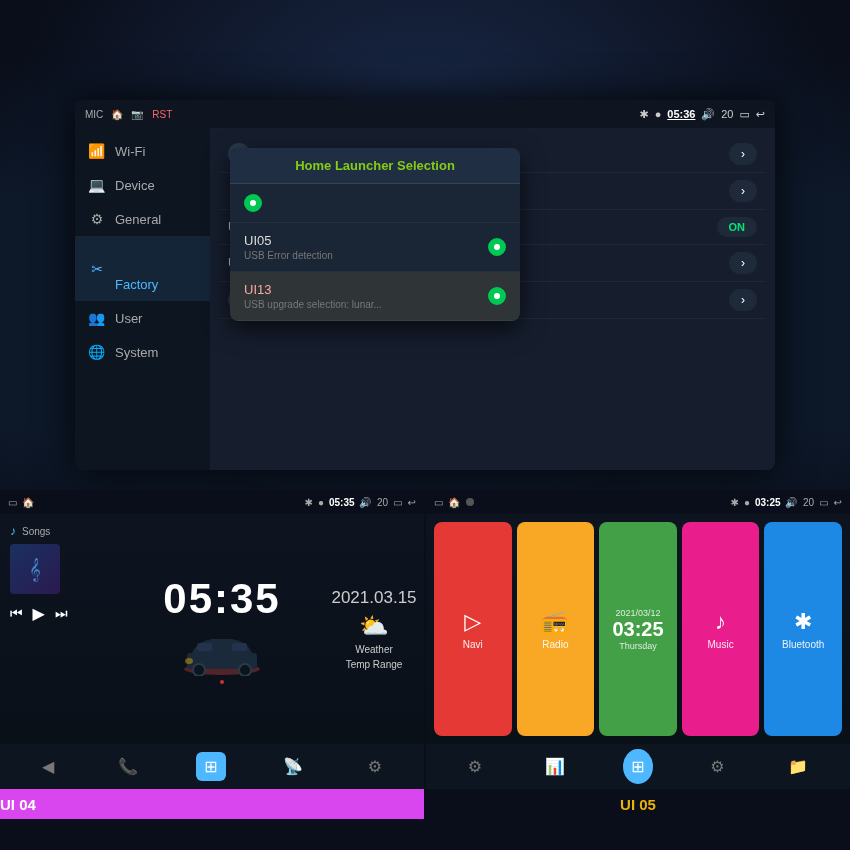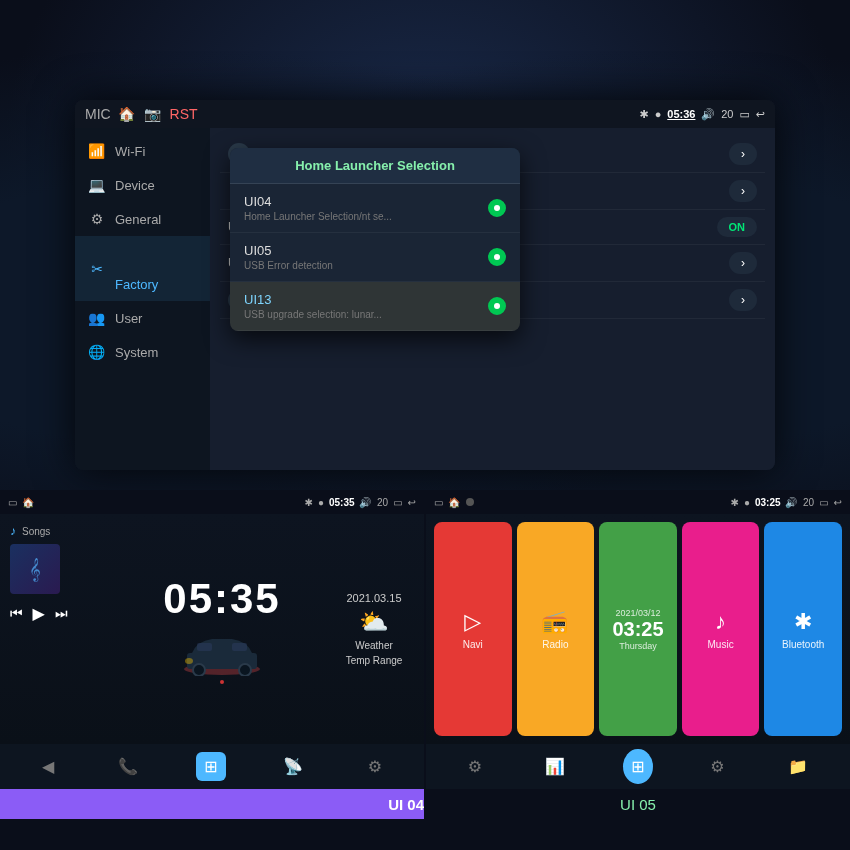--- a/index.html
+++ b/index.html
@@ -46,21 +46,21 @@
     .status-bar {
       background: #0f1520;
       height: 28px;
       display: flex;
       align-items: center;
       justify-content: space-between;
       padding: 0 10px;
       font-size: 11px;
       color: #ccc;
     }
-    .status-left { display: flex; gap: 8px; align-items: center; font-size: 14px; color: #aaa; }
+    .status-left { display: flex; gap: 8px; align-items: center; font-size: 10px; color: #aaa; }
     .status-right { display: flex; gap: 6px; align-items: center; font-size: 11px; }
     .status-time { font-weight: bold; color: #fff; text-decoration: underline; }
 
     
     .screen-content {
       display: flex;
       height: calc(100% - 28px);
     }
 
     
@@ -151,21 +151,21 @@
       border-radius: 8px;
       box-shadow: 0 8px 24px rgba(0,0,0,0.7);
       z-index: 10;
       overflow: hidden;
     }
     .dropdown-title {
       text-align: center;
       padding: 10px;
       font-size: 13px;
       font-weight: bold;
-      color: #86efac;
+      color: #84cc16;
       border-bottom: 1px solid rgba(255,255,255,0.1);
       background: #1f2e42;
     }
     .dropdown-item {
       display: flex;
       align-items: center;
       justify-content: space-between;
       padding: 10px 14px;
       border-bottom: 1px solid rgba(255,255,255,0.05);
       cursor: pointer;
@@ -283,21 +283,21 @@
 
     .ui04-right {
       width: 100px;
       padding: 10px;
       display: flex;
       flex-direction: column;
       align-items: center;
       justify-content: center;
       gap: 4px;
     }
-    .date-text { font-size: 11px; color: #ccc; }
+    .date-text { font-size: 17px; color: #ccc; }
     .weather-icon { font-size: 24px; }
     .weather-label { font-size: 10px; color: #ccc; text-align: center; }
 
     .ui04-nav {
       height: 45px;
       background: #0d1520;
       display: flex;
       align-items: center;
       justify-content: space-around;
       padding: 0 10px;
@@ -463,43 +463,39 @@
           <div class="icon-circle">ℹ</div>
           <span>A key to export</span>
         </div>
         <button class="chevron-btn">›</button>
       </div>
 
       <div class="dropdown-overlay">
         <div class="dropdown-title">Home Launcher Selection</div>
 
         <div class="dropdown-item">
-          <div class="item-left">
-            <span class="item-name">UI04</span>
-            <span class="item-sub">Home Launcher Selection/nt se...</span>
-          </div>
           <div class="radio-dot on">
               <span></span>
             </div>
         </div>
 
         <div class="dropdown-item">
           <div class="item-left">
             <span class="item-name">UI05</span>
             <span class="item-sub">USB Error detection</span>
           </div>
           <div class="radio-dot on">
               <span></span>
             </div>
         </div>
 
 
         <div class="dropdown-item" style="background:rgba(240,192,64,0.1);">
           <div class="item-left">
-            <span class="item-name" style="color:#7dd3fc;">UI13</span>
+            <span class="item-name" style="color:#fca5a5;">UI13</span>
             <span class="item-sub">USB upgrade selection: lunar...</span>
           </div>
           <div class="radio-dot on">
               <span></span>
             </div>
         </div>
       </div>
     </div>
   </div>
 </div>
@@ -566,21 +562,21 @@
     </div>
 
     <div class="ui04-nav">
       <span class="nav-icon">◀</span>
       <span class="nav-icon">📞</span>
       <span class="nav-icon nav-grid active">⊞</span>
       <span class="nav-icon">📡</span>
       <span class="nav-icon">⚙</span>
     </div>
 
-    <div style="height:30px;display:flex;align-items:center;justify-content:flex-end;background:#8b5cf6;">
+    <div style="height:30px;display:flex;align-items:center;justify-content:flex-start;background:#d946ef;">
       <span style="color:#fff;font-size:15px;font-weight:bold;">UI 04</span>
     </div>
   </div>
 
   <div class="ui-panel" style="flex:1; background:#0a0e1a;">
 
     <div class="ui-panel-status">
       <div style="display:flex;gap:5px;align-items:center;">
         <span>▭</span>
         <span>🏠</span>
@@ -625,16 +621,16 @@
 
     <div class="ui05-nav">
       <span class="ui05-nav-icon">⚙</span>
       <span class="ui05-nav-icon">📊</span>
       <span class="ui05-nav-icon active-grid">⊞</span>
       <span class="ui05-nav-icon">⚙</span>
       <span class="ui05-nav-icon">📁</span>
     </div>
 
     <div style="height:30px;display:flex;align-items:center;justify-content:center;background:#0a0e1a;">
-      <span style="color:#86efac;font-size:15px;font-weight:normal;">UI 05</span>
+      <span style="color:#eab308;font-size:15px;font-weight:bold;">UI 05</span>
     </div>
   </div>
 </div>
 
 </body></html>

